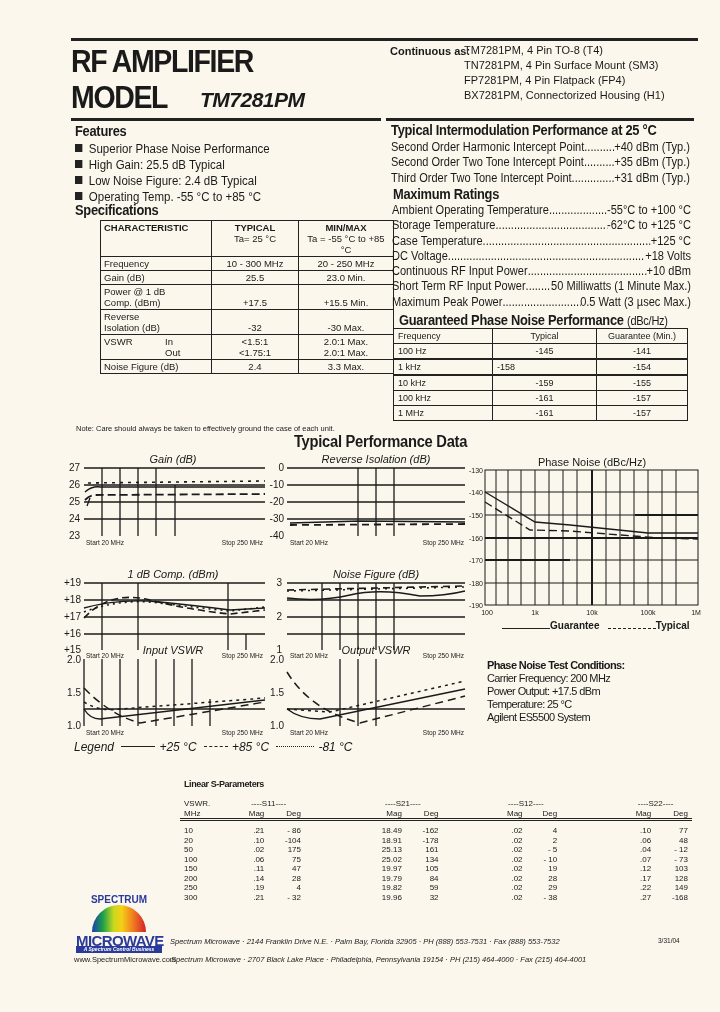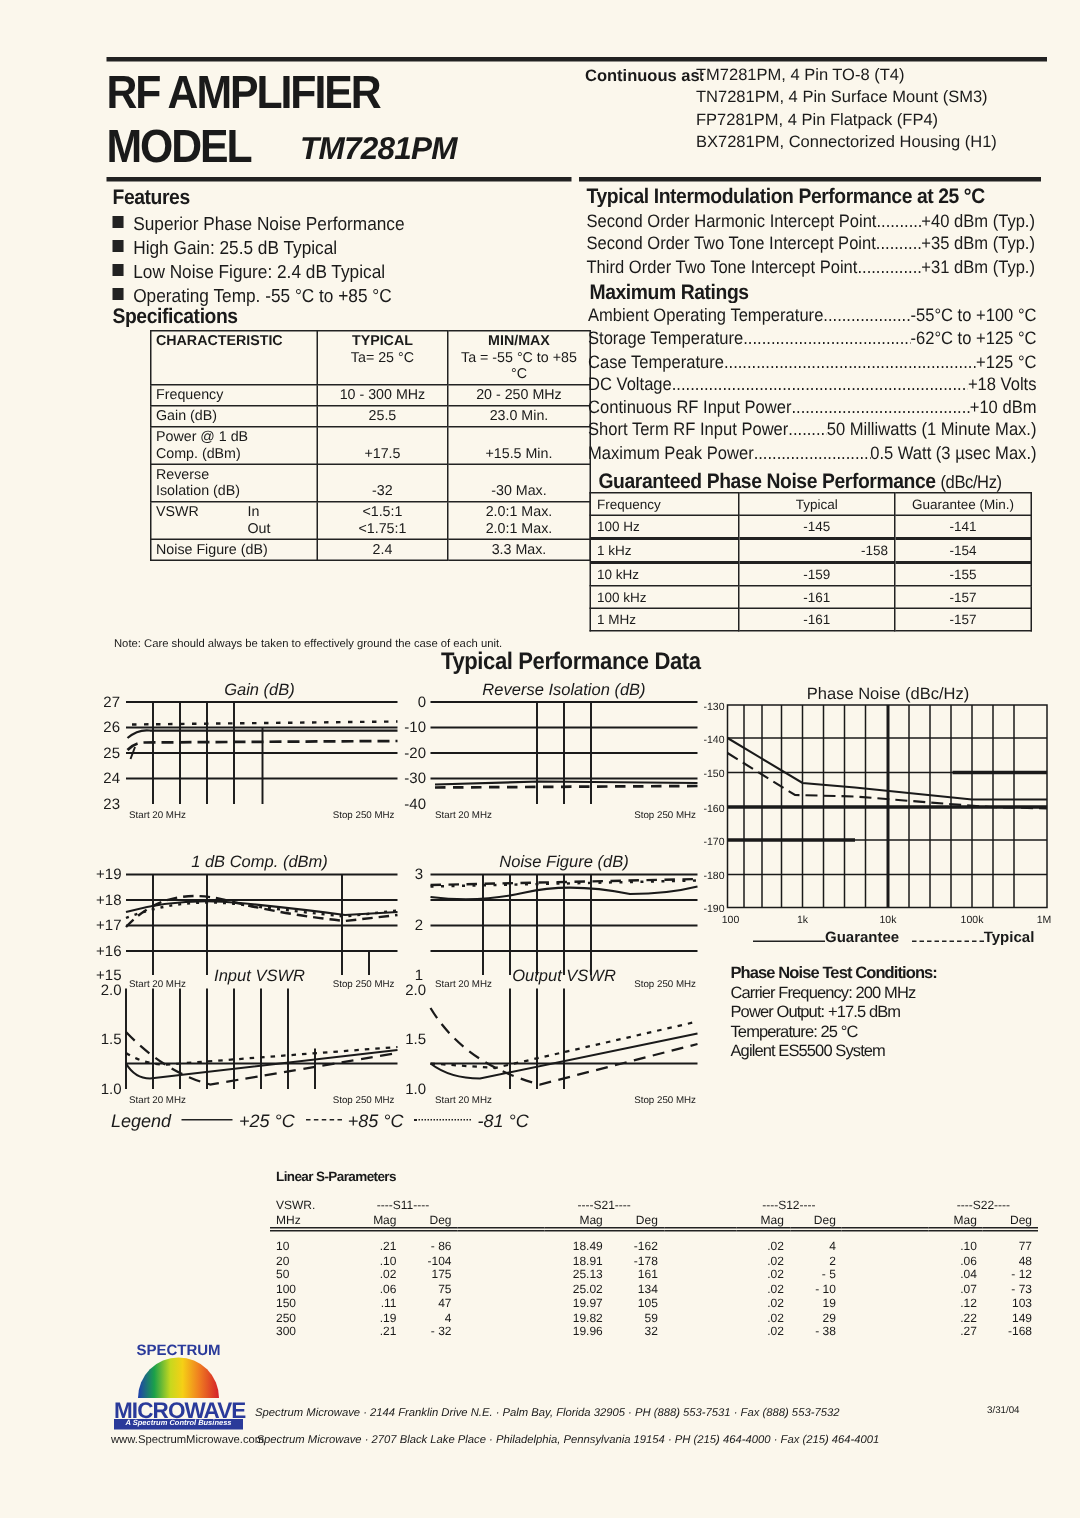--- a/index.html
+++ b/index.html
@@ -166,21 +166,21 @@
     <td style="text-align:center;width:95px;">Typical</td>
     <td style="text-align:center;">Guarantee (Min.)</td>
   </tr>
   <tr>
         <td class="thick">100 Hz</td>
         <td class="thick" style="text-align:center">-145</td>
         <td class="thick" style="text-align:center">-141</td>
       </tr>
   <tr>
         <td class="thick">1 kHz</td>
-        <td class="thick" style="text-align:right">-158</td>
+        <td class="thick" style="text-align:left">-158</td>
         <td class="thick" style="text-align:center">-154</td>
       </tr>
   <tr>
         <td>10 kHz</td>
         <td style="text-align:center">-159</td>
         <td style="text-align:center">-155</td>
       </tr>
   <tr>
         <td>100 kHz</td>
         <td style="text-align:center">-161</td>
@@ -375,21 +375,21 @@
       <text x="464" y="295" text-anchor="end">Stop 250 MHz</text>
   </g>
 </svg>
 
 <div class="abs" style="left:502px;top:620px;font-size:10px;font-weight:bold;white-space:nowrap;">
   <span style="display:inline-block;width:48px;border-bottom:1.5px solid #222;"></span><span>Guarantee</span>
   &nbsp;&nbsp;<span style="display:inline-block;width:48px;border-bottom:1.5px dashed #222;"></span><span>Typical</span>
 </div>
 
 <div class="abs cond" style="left:487px;top:643px;">
-  <div style="font-weight:bold;">Phase Noise Test Conditions:</div>
+  <div style="font-weight:bold;margin-top:16px;">Phase Noise Test Conditions:</div>
   <div>Carrier Frequency: 200 MHz</div>
   <div>Power Output: +17.5 dBm</div>
   <div>Temperature: 25 °C</div>
   <div>Agilent ES5500 System</div>
 </div>
 
 <div class="abs" style="left:74px;top:740px;font-size:12px;font-style:italic;white-space:nowrap;">
   <span>Legend</span>
   <span style="display:inline-block;width:34px;border-bottom:1px solid #222;vertical-align:4px;margin:0 4px;"></span><span>+25 °C</span>
   <span style="display:inline-block;width:24px;border-bottom:1px dashed #222;vertical-align:4px;margin:0 4px;"></span><span>+85 °C</span>
@@ -488,20 +488,34 @@
         <td>47</td>
         <td></td>
         <td>19.97</td>
         <td>105</td>
         <td></td>
         <td>.02</td>
         <td>19</td>
         <td></td>
         <td>.12</td>
         <td>103</td>
+      </tr>
+  <tr>
+        <td class="lft">200</td>
+        <td>.14</td>
+        <td>28</td>
+        <td></td>
+        <td>19.79</td>
+        <td>84</td>
+        <td></td>
+        <td>.02</td>
+        <td>28</td>
+        <td></td>
+        <td>.17</td>
+        <td>128</td>
       </tr>
   <tr>
         <td class="lft">250</td>
         <td>.19</td>
         <td>4</td>
         <td></td>
         <td>19.82</td>
         <td>59</td>
         <td></td>
         <td>.02</td>

